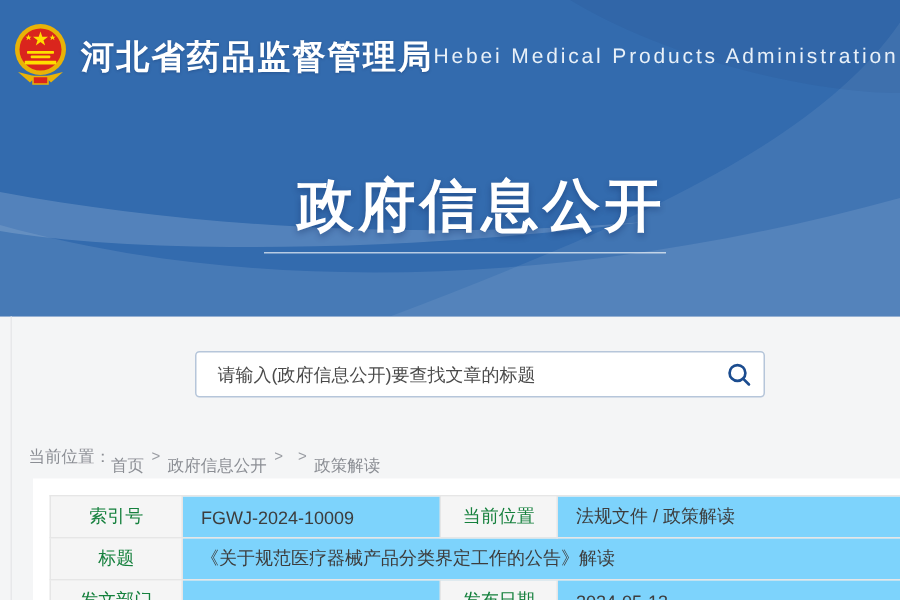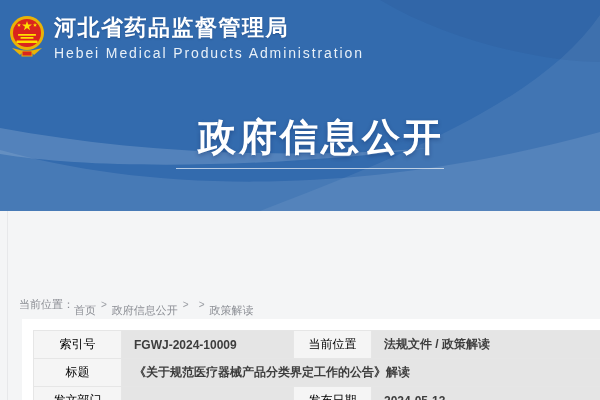--- a/index.html
+++ b/index.html
@@ -27,21 +27,21 @@
     background: linear-gradient(112deg, #4379b4 0%, #2e66ab 38%, #2d66ac 68%, #44749f0 100%), #336bae;
     background-color: #336bae;
     overflow: hidden;
   }
   .banner-waves { position: absolute; inset: 0; }
   .brand {
     position: absolute; left: 9px; top: 13px;
     display: flex; align-items: center; gap: 9px; z-index: 2;
   }
   .emblem { width: 36px; height: 50px; display: block; }
-  .brand-text { display: flex; flex-direction: column; }
+  .brand-text { display: flex; }
   .org-zh {
     color: #ffffff; font-size: 22px; font-weight: bold;
     letter-spacing: 1.5px; line-height: 1.15;
     text-shadow: 0 1px 2px rgba(0,20,60,.25);
     white-space: nowrap;
   }
   .org-en {
     color: #e8f0f8; font-size: 14px; letter-spacing: 1.9px;
     margin-top: 4px; white-space: nowrap;
   }
@@ -96,24 +96,24 @@
     border-collapse: collapse;
     margin: 11px 0 0 11px;
     table-layout: fixed; width: 700px;
     font-size: 12px;
   }
   .info-table td {
     border: 1px solid #e6e6e6;
     height: 28px; padding: 0;
   }
   .info-table td.cell-label {
-    background: #f5f5f5; color: #000000; text-align: center;
+    background: #f5f5f5; color: #15803d; text-align: center;
   }
   .info-table td.cell-value {
-    background: #e5e5e5; color: #3d3d3d; padding-left: 12px; text-align: left; font-weight: bold;
+    background: #7dd3fc; color: #3d3d3d; padding-left: 12px; text-align: left;
   }
 </style>
 </head>
 <body>
 
 <div class="page">
 
   <div class="banner">
     <svg class="banner-waves" width="600" height="211" viewBox="0 0 600 211" preserveAspectRatio="none">
       <path d="M0,150 C150,192 360,198 600,132 L600,211 L0,211 Z" fill="rgba(255,255,255,0.10)"></path>
@@ -141,20 +141,29 @@
         <div class="org-en">Hebei Medical Products Administration</div>
       </div>
     </div>
 
     <div class="banner-title">政府信息公开</div>
     <div class="banner-underline"></div>
   </div>
 
   <div class="page-edge-line"></div>
 
+  <div class="search-wrap">
+    <input class="search-input" type="text" placeholder="请输入(政府信息公开)要查找文章的标题" style="">
+    <button class="search-btn">
+      <svg width="17" height="17" viewBox="0 0 20 20">
+        <circle cx="9" cy="9" r="6.2" fill="none" stroke="#1b4c8f" stroke-width="2.1"></circle>
+        <line x1="13.6" y1="13.6" x2="18" y2="18" stroke="#1b4c8f" stroke-width="2.1" stroke-linecap="round"></line>
+      </svg>
+    </button>
+  </div>
 
   <div class="breadcrumb">
     <span>当前位置：</span>
     <a href="#">首页</a>
     <span class="crumb-sep">&gt;</span>
     <a href="#">政府信息公开</a>
     <span class="crumb-sep">&gt;</span>
     <span class="crumb-sep">&gt;</span>
     <a href="#">政策解读</a>
   </div>

